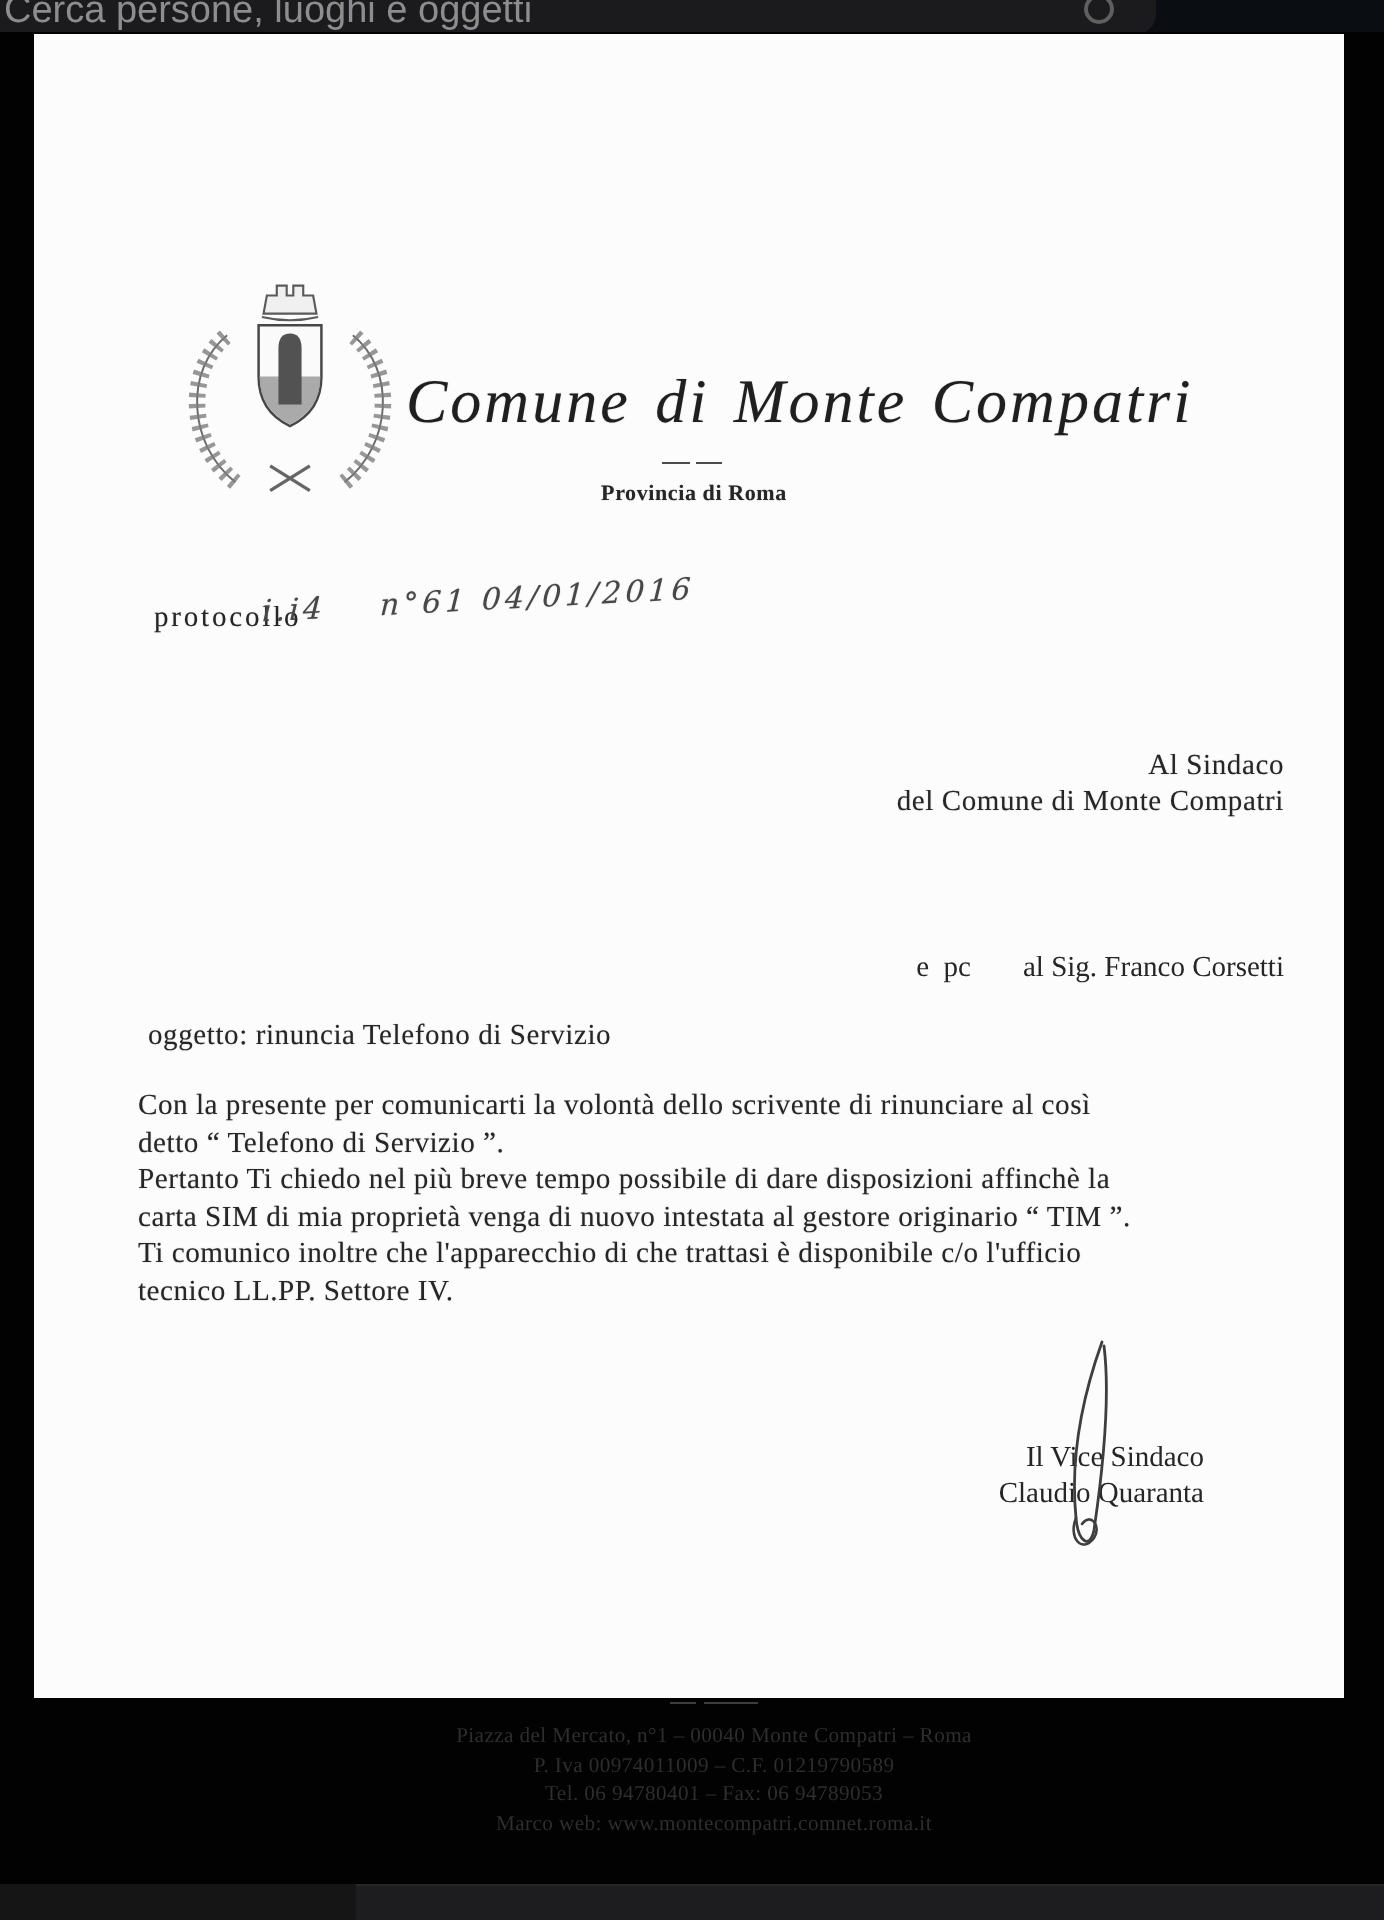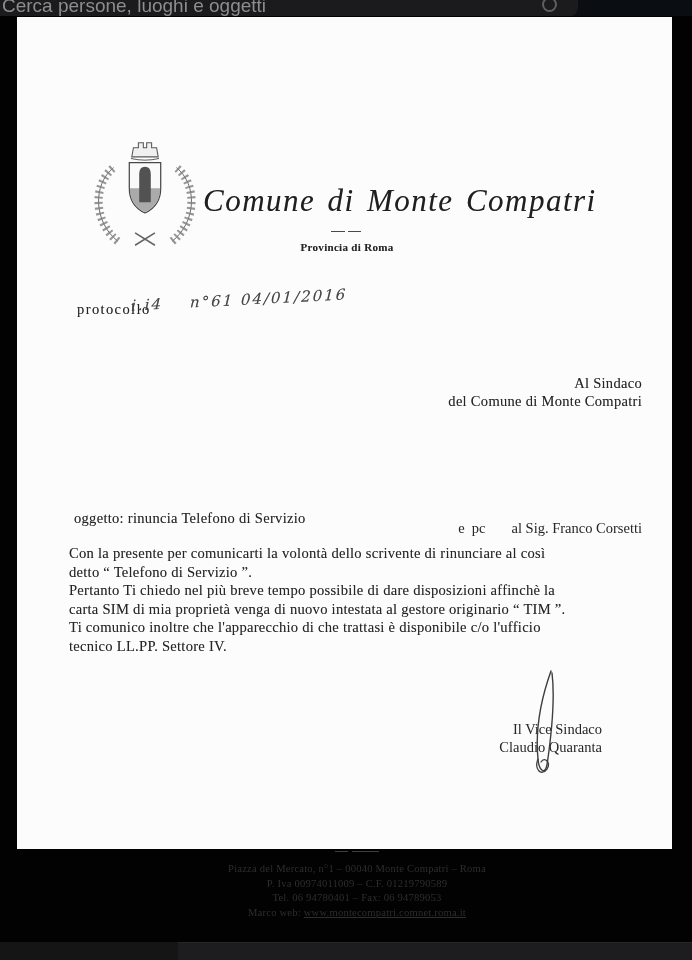--- a/index.html
+++ b/index.html
@@ -31,38 +31,38 @@
   .subtitle{ left:240px; top:224px; width:180px; text-align:center;
     font-size:11px; font-weight:bold; letter-spacing:.3px; }
   
   .protocol-label{ left:60px; top:284px; font-size:14.5px; letter-spacing:1.4px;font-family:Liberation Serif, serif; }
   .protocol-hand{ left:114px; top:274px; font-family:"DejaVu Serif", serif;
     font-style:italic; font-size:15px; color:#474747; white-space:pre;
     transform:rotate(-3deg) skewX(-6deg); letter-spacing:2px; }
   
   .recipients{ position:absolute; right:30px; top:358px; text-align:right;
     font-size:14.5px; line-height:17.5px; letter-spacing:.3px; }
-  .ccline{ position:absolute; right:30px; top:459px; font-size:14.5px;margin-top:44px; }
+  .ccline{ position:absolute; right:30px; top:459px; font-size:14.5px; }
   .ccline .pre{ white-space:pre; margin-right:26px; }
   
   .subject{ left:57px; top:493px; font-size:14.5px; letter-spacing:.3px; }
   .body{ position:absolute; left:52px; top:527px; width:585px;
     font-size:14.6px; line-height:18.6px; letter-spacing:.25px; }
   .body div{ text-shadow:0 0 .6px rgba(70,70,70,.4); }
   
   .signature{ position:absolute; right:70px; top:704px; text-align:right;
     font-size:14.5px; line-height:17.5px;margin-left:33px; }
   .scrawl{ position:absolute; left:504px; top:652px; width:44px; height:110px; }
   
   .footer-dash{ position:absolute; left:318px; top:834px; width:44px; display:flex; gap:4px; }
   .footer-dash i{ border-top:1.6px solid #3d3d3d; }
   .footer-dash i:first-child{ flex:0 0 13px; } .footer-dash i:last-child{ flex:1; }
   .footer{ position:absolute; left:115px; top:845px; width:450px; text-align:center;
     font-size:10.6px; line-height:14.6px; color:#2e2e2e; letter-spacing:.2px; }
-  .footer .url{ text-decoration:underline; }
+  .footer .url{ }
   
   .band-left{ position:absolute; left:0; top:942px; width:178px; height:18px; background:#151515; }
   .band-right{ position:absolute; left:178px; top:942px; width:514px; height:18px;
     background:#1d1d20; border-top:1px solid #262626; }
 </style>
 </head>
 <body>
 
 <div class="viewport">
 

